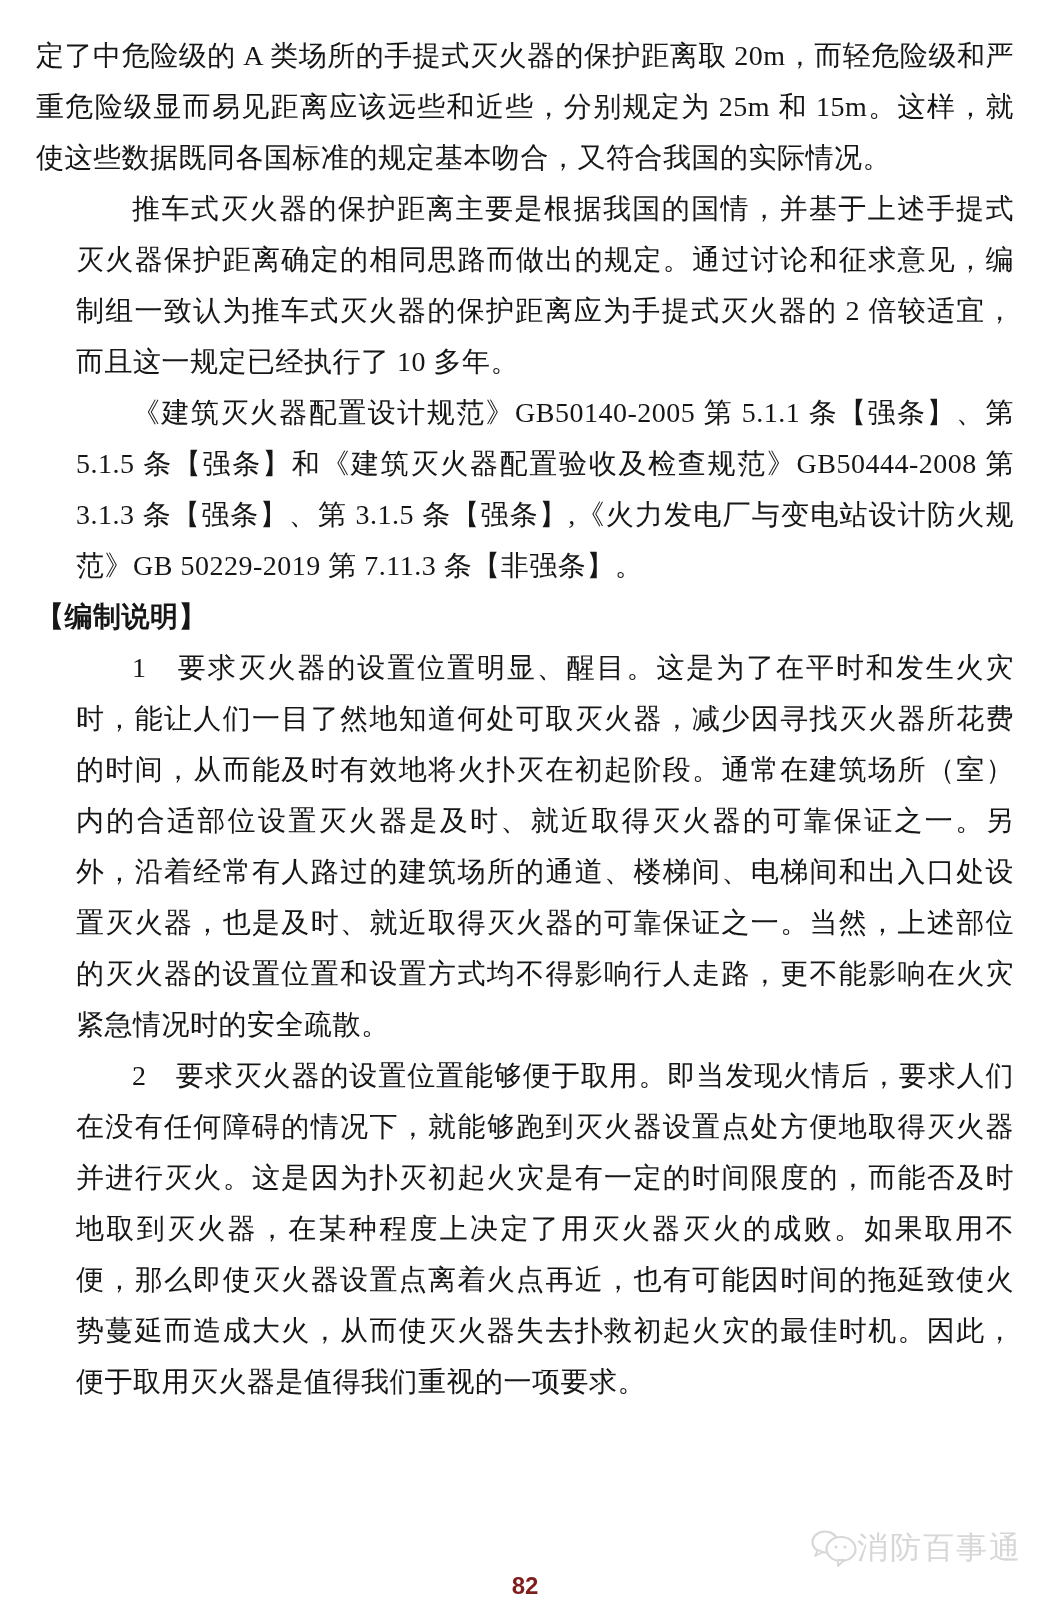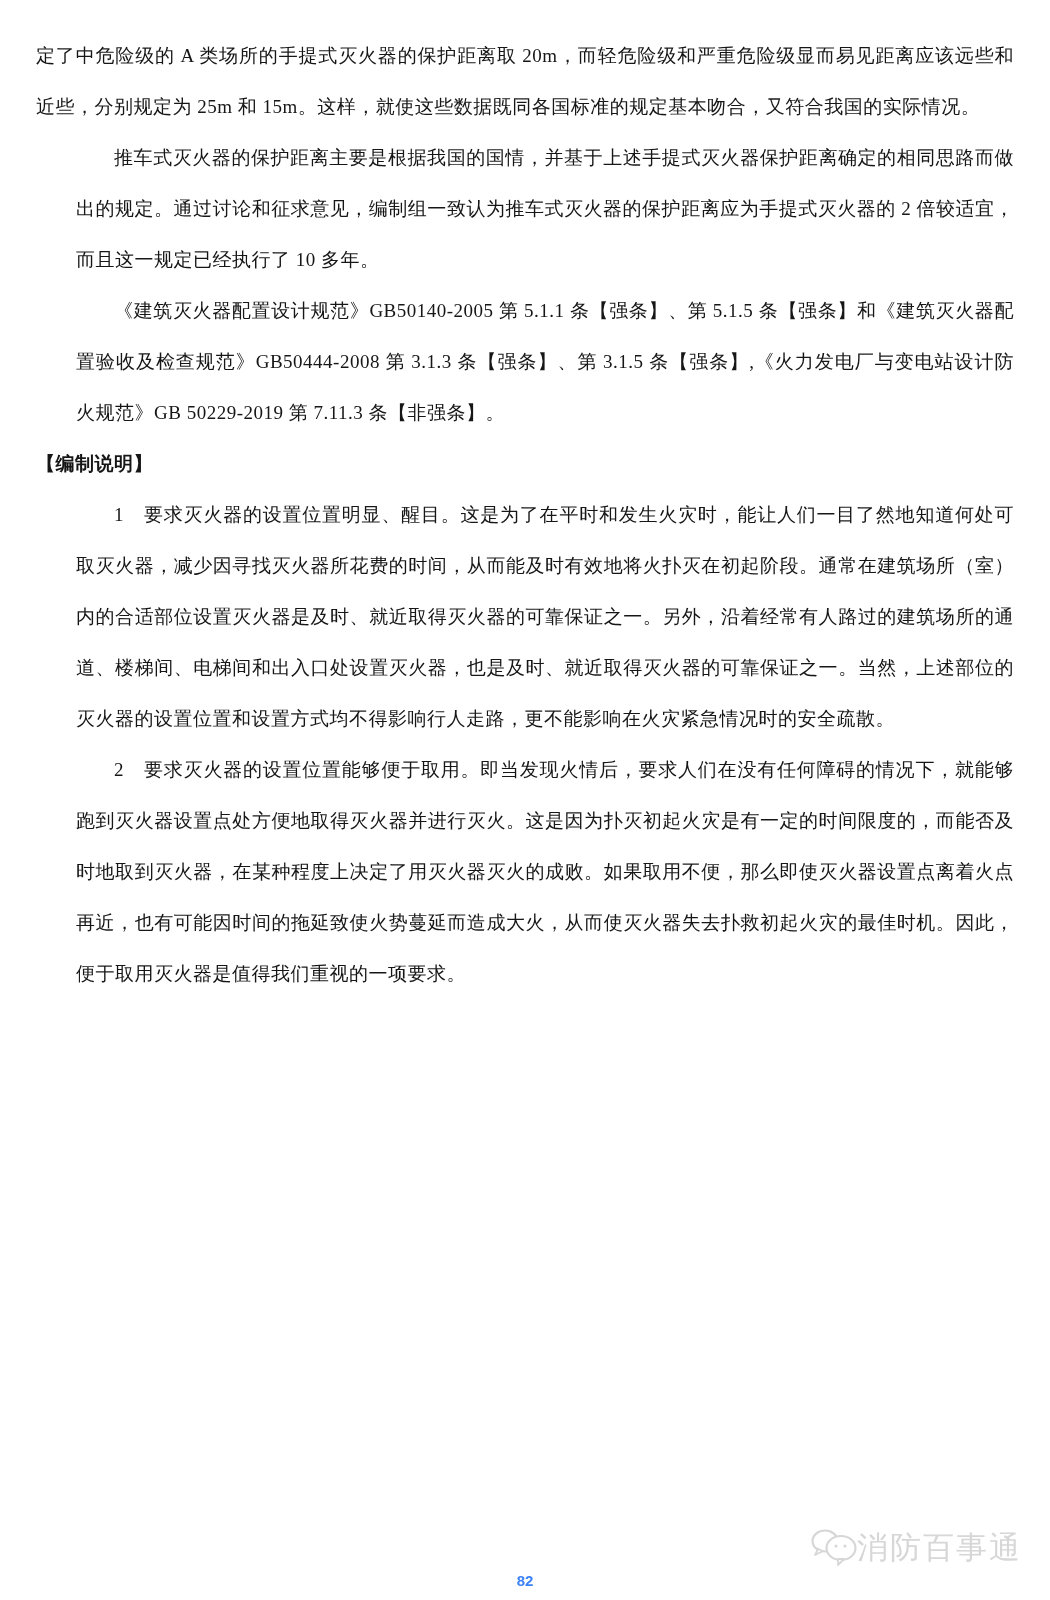--- a/index.html
+++ b/index.html
@@ -11,47 +11,47 @@
     position: relative;
     overflow: hidden;
   }
   .doc {
     position: absolute;
     left: 36px; top: 30px;
     width: 978px;
   }
   .line {
     margin: 0;
-    font-size: 19px;
+    font-size: 28px;
     line-height: 51px;
     letter-spacing: 0.5px;
     text-align: justify;
     text-justify: inter-ideograph;
     word-break: break-all;
   }
   .indent { text-indent: 2em; margin-left: 40px; }
   .heading { font-weight: 600; }
   .watermark {
     position: absolute;
     top: 1527px; right: 28px;
-    display: flex; align-items: center; 
+    display: flex; align-items: flex-end; 
     color: #d7d7d7;
     font-size: 31px;
     letter-spacing: 2px;
     user-select: none;
   }
   .watermark svg { display: block; }
   .pagenum {
     position: absolute;
     top: 1572px; left: 0; width: 100%;
     text-align: center;
     font-family: "Liberation Sans", "DejaVu Sans", sans-serif;
     font-weight: 700;
-    font-size: 15px;
-    color: #3b82f6;
+    font-size: 24px;
+    color: #7f1d1d;
   }
 </style>
 </head>
 <body>
 
 <main class="page">
 
   <section class="doc">
     <p class="line">定了中危险级的 A 类场所的手提式灭火器的保护距离取 20m，而轻危险级和严重危险级显而易见距离应该远些和近些，分别规定为 25m 和 15m。这样，就使这些数据既同各国标准的规定基本吻合，又符合我国的实际情况。</p>
     <p class="line indent">推车式灭火器的保护距离主要是根据我国的国情，并基于上述手提式灭火器保护距离确定的相同思路而做出的规定。通过讨论和征求意见，编制组一致认为推车式灭火器的保护距离应为手提式灭火器的 2 倍较适宜，而且这一规定已经执行了 10 多年。</p>

